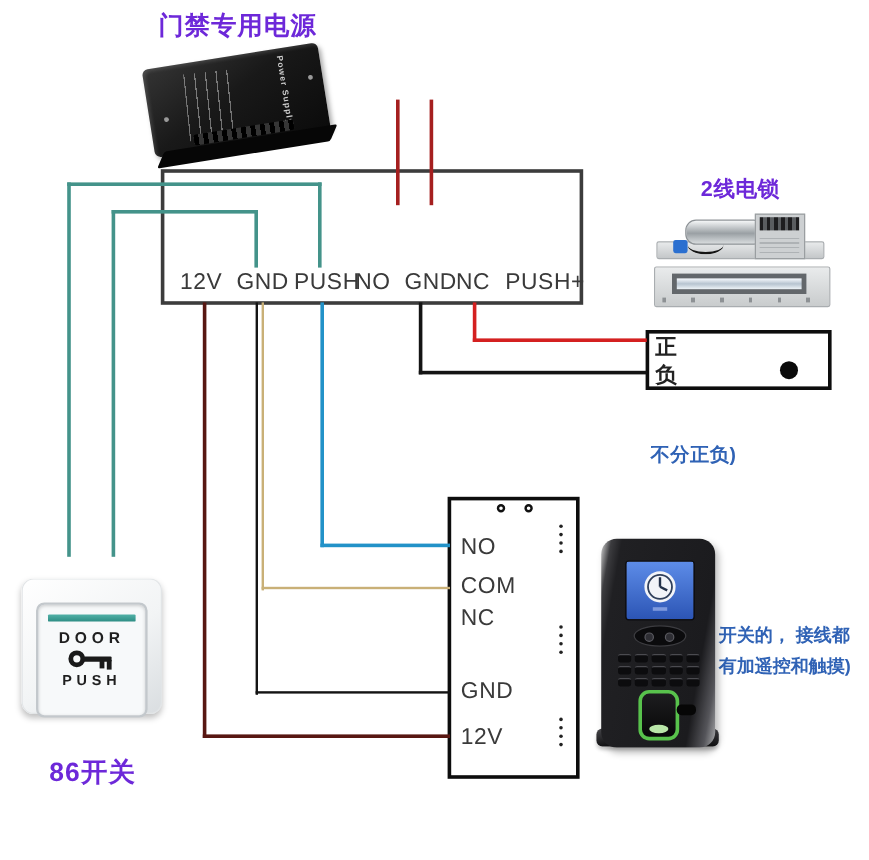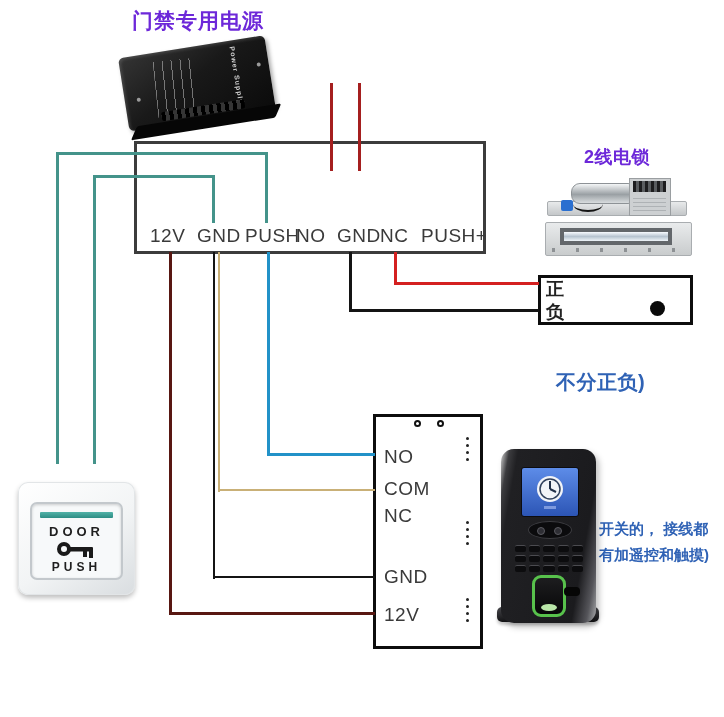--- a/index.html
+++ b/index.html
@@ -47,21 +47,21 @@
   .mag-plate{position:absolute;left:0px;top:46px;width:145px;height:32px;background:linear-gradient(#e9ebec,#c9cccd);border:1px solid #a9adb0;border-radius:2px;}
   .mag-dark{position:absolute;left:14px;top:5px;width:112px;height:17px;background:#63676b;}
   .mag-band{position:absolute;left:18px;top:9px;width:104px;height:9px;
             background:linear-gradient(180deg,#f8fbff 0%,#b7c4d0 50%,#eef4f8 100%);}
   .mag-screws{position:absolute;left:6px;top:25px;width:132px;height:4px;
               background:repeating-linear-gradient(90deg,#8d9194 0 3px,transparent 3px 24px);}
   
   .exitbtn{position:absolute;left:18px;top:482px;width:117px;height:113px;border-radius:10px;
            background:linear-gradient(145deg,#ffffff 0%,#f2f4f5 55%,#d9dde0 100%);
            box-shadow:0 3px 5px rgba(0,0,0,0.25), inset 0 0 0 1px #e2e5e7;}
-  .exit-inner{position:absolute;left:12px;top:20px;width:93px;height:78px;border-radius:7px;
+  .exit-inner{position:absolute;left:12px;top:20px;width:93px;height:96px;border-radius:7px;
               background:#f7f9fa;border:2px solid #c3c8cc;box-shadow:inset 0 1px 3px rgba(0,0,0,0.18);box-sizing:border-box;}
   .exit-bar{position:absolute;left:8px;top:8px;width:73px;height:6px;
             background:linear-gradient(180deg,#52b2a8,#2d8d84);border-radius:1px;}
   .exit-door{position:absolute;left:0;top:20px;width:89px;text-align:center;font-size:13px;font-weight:bold;letter-spacing:4px;color:#1f1f1f;}
   .exit-key{position:absolute;left:24px;top:37px;}
   .exit-exit{position:absolute;left:0;top:56px;width:89px;text-align:center;font-size:12px;font-weight:bold;letter-spacing:4px;color:#1f1f1f;}
   
   .face{position:absolute;left:501px;top:449px;width:95px;height:174px;border-radius:13px;
         background:linear-gradient(100deg,#d6d6d6 0%,#3c3c3f 7%,#202023 14%,#1b1b1e 80%,#55555a 92%,#a9aaac 100%);
         box-shadow:3px 4px 6px rgba(0,0,0,0.25);}
@@ -79,20 +79,21 @@
   .face-base{position:absolute;left:497px;top:607px;width:102px;height:15px;border-radius:5px;
              background:linear-gradient(180deg,#4a4a4e,#131315);box-shadow:0 3px 3px rgba(0,0,0,0.2);}
 </style>
 </head>
 <body>
 
 <div class="canvas">
 
   <div class="lbl" style="left:132px;top:7px;font-size:21px;letter-spacing:1px;">门禁专用电源</div>
   <div class="lbl" style="left:584px;top:145px;font-size:18px;letter-spacing:0.5px;">2线电锁</div>
+  <div class="lbl" style="left:41px;top:629px;font-size:22px;letter-spacing:1px;">86开关</div>
 
   <div class="psu">
     <div class="psu-top"></div>
     <div class="psu-side"></div>
     <div class="psu-lines"></div>
     <div class="psu-label">Power Supply</div>
     <div class="psu-vents"></div>
     <div class="psu-screw" style="left:12px;top:42px;"></div>
     <div class="psu-screw" style="left:136px;top:26px;"></div>
   </div>
@@ -120,21 +121,21 @@
       <div class="mag-band"></div>
       <div class="mag-screws"></div>
     </div>
   </div>
 
   <div class="pnbox"></div>
   <div class="lbl" style="left:546px;top:277px;font-size:18px;color:#222;">正</div>
   <div class="lbl" style="left:546px;top:300px;font-size:18px;color:#222;">负</div>
   <div class="pndot"></div>
 
-  <div class="note" style="left:556px;top:369px;font-size:20px;letter-spacing:0.5px;">不分正负)</div>
+  <div class="note" style="left:542px;top:369px;font-size:16px;letter-spacing:0.5px;">不分正负)</div>
   <div class="note" style="left:599px;top:520px;font-size:15px;">开关的， 接线都</div>
   <div class="note" style="left:599px;top:546px;font-size:15px;">有加遥控和触摸)</div>
 
   <div class="machbox"></div>
   <div class="hole" style="left:414px;top:420px;"></div>
   <div class="hole" style="left:437px;top:420px;"></div>
   <div class="term" style="left:384px;top:446px;">NO</div>
   <div class="term" style="left:384px;top:478px;">COM</div>
   <div class="term" style="left:384px;top:505px;">NC</div>
   <div class="term" style="left:384px;top:566px;">GND</div>

